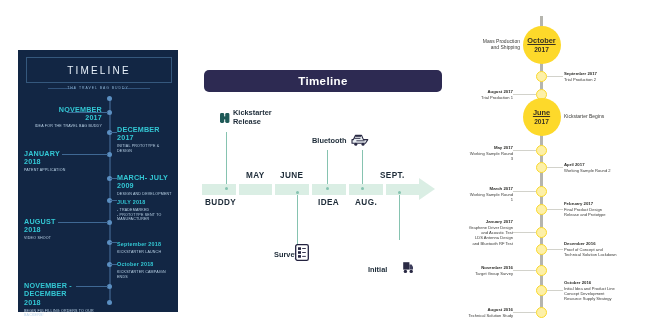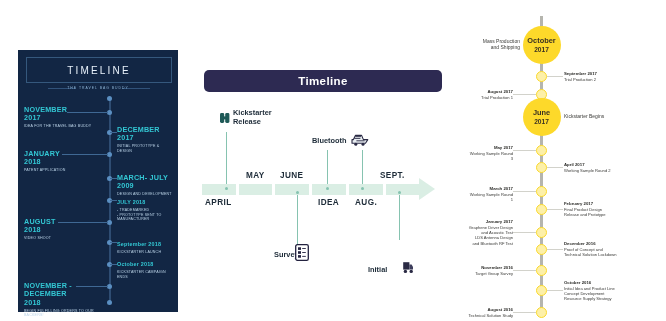--- a/index.html
+++ b/index.html
@@ -87,21 +87,21 @@
   .ks-icon{position:absolute;width:10px;height:10px;}
 
   
   .right-panel{position:absolute;left:468px;top:8px;width:198px;height:313px;}
   .rp-axis{position:absolute;left:72px;top:8px;width:2.5px;height:300px;background:#b5b5ae;}
   .rp-big{
     position:absolute;width:38px;height:38px;border-radius:50%;
     background:#fdd92a;display:flex;flex-direction:column;
     align-items:center;justify-content:center;left:54.5px;
   }
-  .rp-big b{font-size:7.4px;color:#3a3222;line-height:8.6px;font-weight:bold;}
+  .rp-big b{font-size:7.4px;color:#3a3222;line-height:8.6px;font-weight:bold;text-decoration:underline;}
   .rp-big span{font-size:6.6px;color:#3a3222;line-height:7.6px;font-weight:bold;}
   .rp-node{
     position:absolute;width:9px;height:9px;border-radius:50%;
     background:#ffffff;border:1.6px solid #fbd92c;left:68px;
   }
   .rp-node.filled{background:#fdf0a8;}
   .rp-stub{position:absolute;height:1.2px;background:#d2d2cb;}
   .rp-txt{position:absolute;font-size:4.1px;line-height:5.2px;color:#3b3b38;}
   .rp-txt b{font-size:4.3px;font-weight:bold;color:#2b2b28;display:block;margin-bottom:0.8px;}
   .rp-txt.r{text-align:left;}
@@ -128,21 +128,21 @@
         <div class="lp-dot" style="top: 101.5px;"></div>
         <div class="lp-dot" style="top: 125.5px;"></div>
         <div class="lp-dot" style="top: 147.5px;"></div>
         <div class="lp-dot" style="top: 169.5px;"></div>
         <div class="lp-dot" style="top: 189.5px;"></div>
         <div class="lp-dot" style="top: 211.5px;"></div>
         <div class="lp-dot" style="top: 233.5px;"></div>
         <div class="lp-dot" style="top: 249.5px;"></div>
       </div>
     <div id="lp-items">
-        <div class="lp-item left" style="top: 56px; left: 6px; width: 78px;">
+        <div class="lp-item left" style="top: 56px; left: 6px; width: 78px; text-align: right;">
           <div class="m">NOVEMBER
 2017</div>
           <div class="d">IDEA FOR THE TRAVEL BAG BUDDY</div>
         </div>
         <div class="lp-conn" style="top: 62px; left: 48.8px; width: 41.2px;"></div>
         <div class="lp-item right" style="top: 76px; left: 99px; width: 58px;">
           <div class="m">DECEMBER
 2017</div>
           <div class="d">INITIAL PROTOTYPE &amp;
 DESIGN</div>
@@ -201,21 +201,21 @@
     </div>
 
     <div class="arrow-bar"></div>
     <div class="arrow-head"></div>
     <div class="arrow-gap" style="left:40px"></div>
     <div class="arrow-gap" style="left:76px"></div>
     <div class="arrow-gap" style="left:113px"></div>
     <div class="arrow-gap" style="left:150px"></div>
     <div class="arrow-gap" style="left:187px"></div>
 
-    <div class="mon" style="left:9px;top:146px">APRIL</div>
+    <div class="mon" style="left:9px;top:146px">BUDDY</div>
     <div class="mon" style="left:50px;top:119px">MAY</div>
     <div class="mon" style="left:84px;top:119px">JUNE</div>
     <div class="mon" style="left:122px;top:146px">IDEA</div>
     <div class="mon" style="left:159px;top:146px">AUG.</div>
     <div class="mon" style="left:184px;top:119px">SEPT.</div>
 
     <div class="tick" style="left:30px;top:80px;height:52px"></div>
     <div class="tickdot" style="left:29px;top:135px"></div>
 
     <div class="tick" style="left:101px;top:143px;height:50px"></div>

